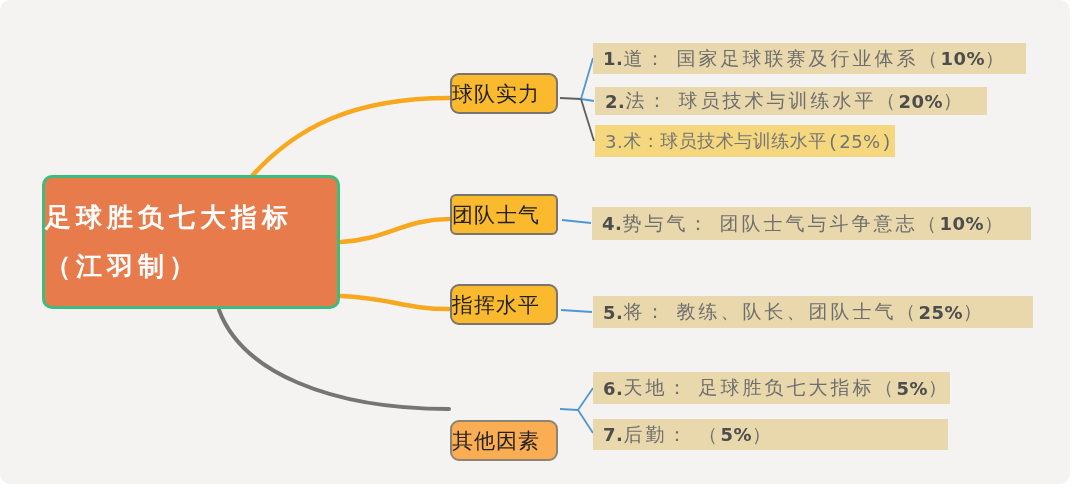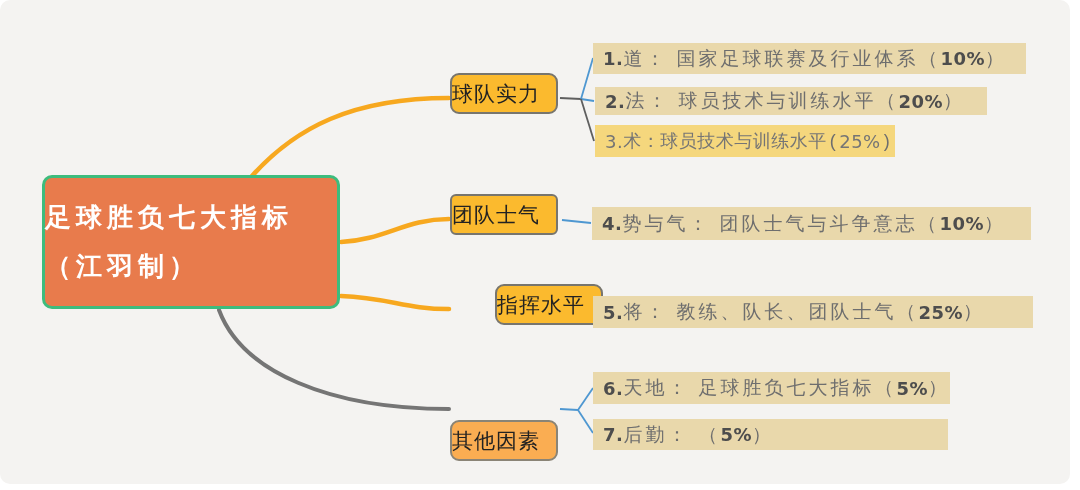--- a/index.html
+++ b/index.html
@@ -54,21 +54,21 @@
     color: #222222;
     font-size: 21px;
     letter-spacing: 1px;
     display: flex;
     align-items: center;
     justify-content: flex-start;
   }
   .branch-other { background: #faad52; border-color: #8a8476; }
   .b1 { top: 73px; }
   .b2 { top: 194px; border-radius: 6px; }
-  .b3 { top: 284px; margin-left: 45px; }
+  .b3 { top: 284px; }
   .b4 { top: 384px; margin-top: 36px; }
   .leaf {
     position: absolute;
     box-sizing: border-box;
     background: #e9d8ab;
     color: #6e6e6e;
     font-family: "DejaVu Serif", serif;
     font-size: 19px;
     letter-spacing: 3px;
     display: flex;

